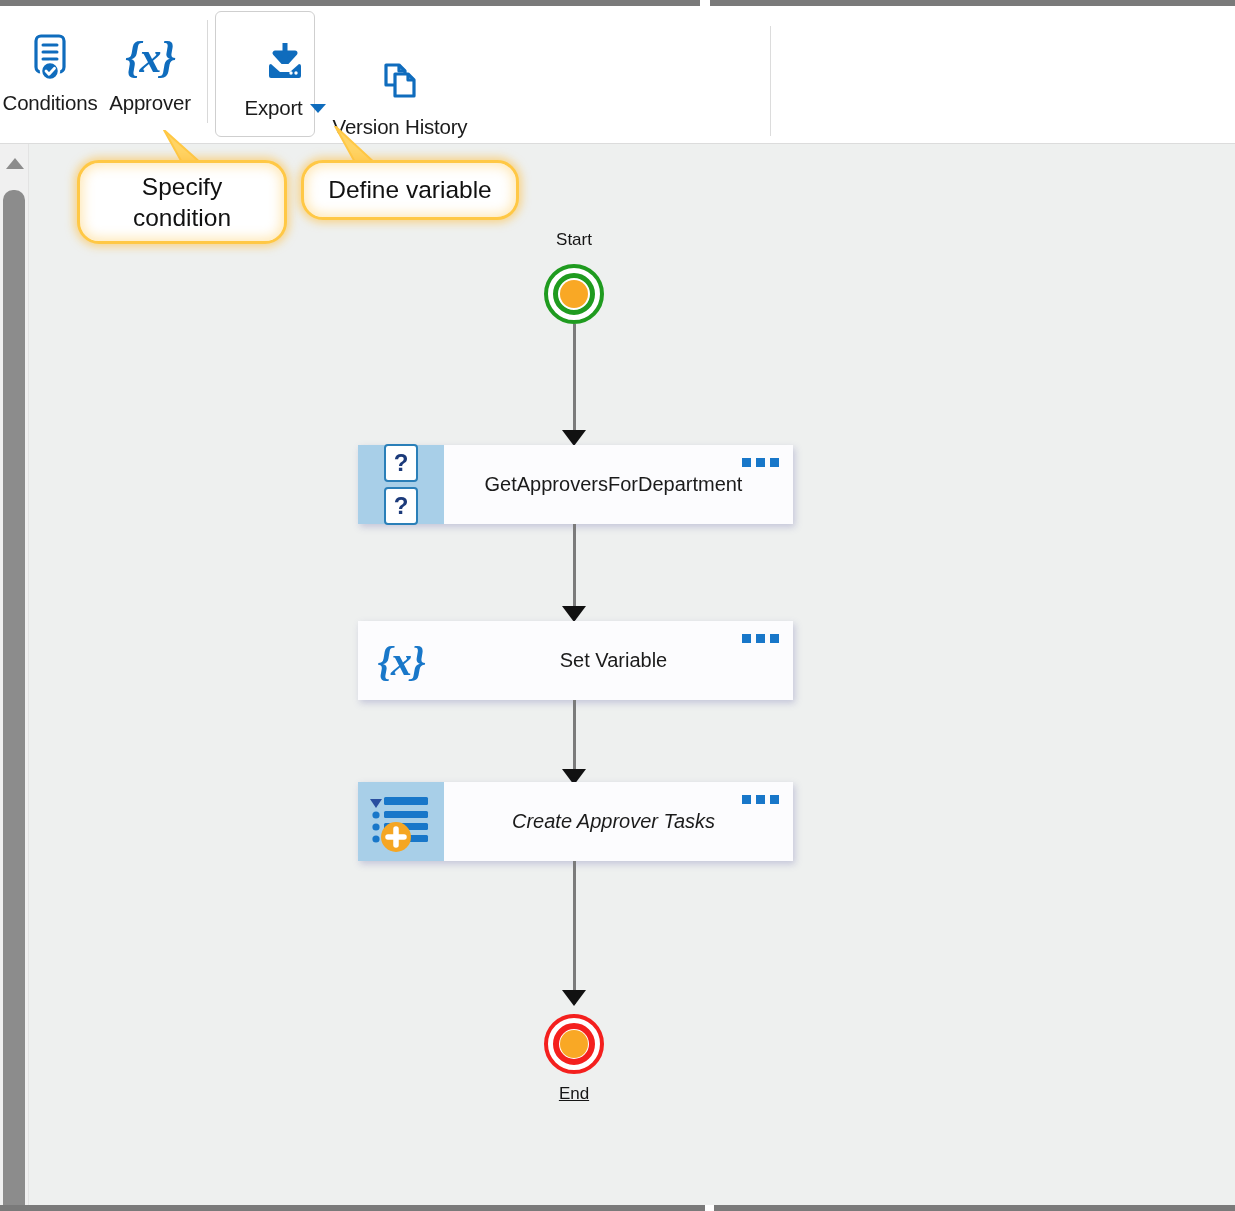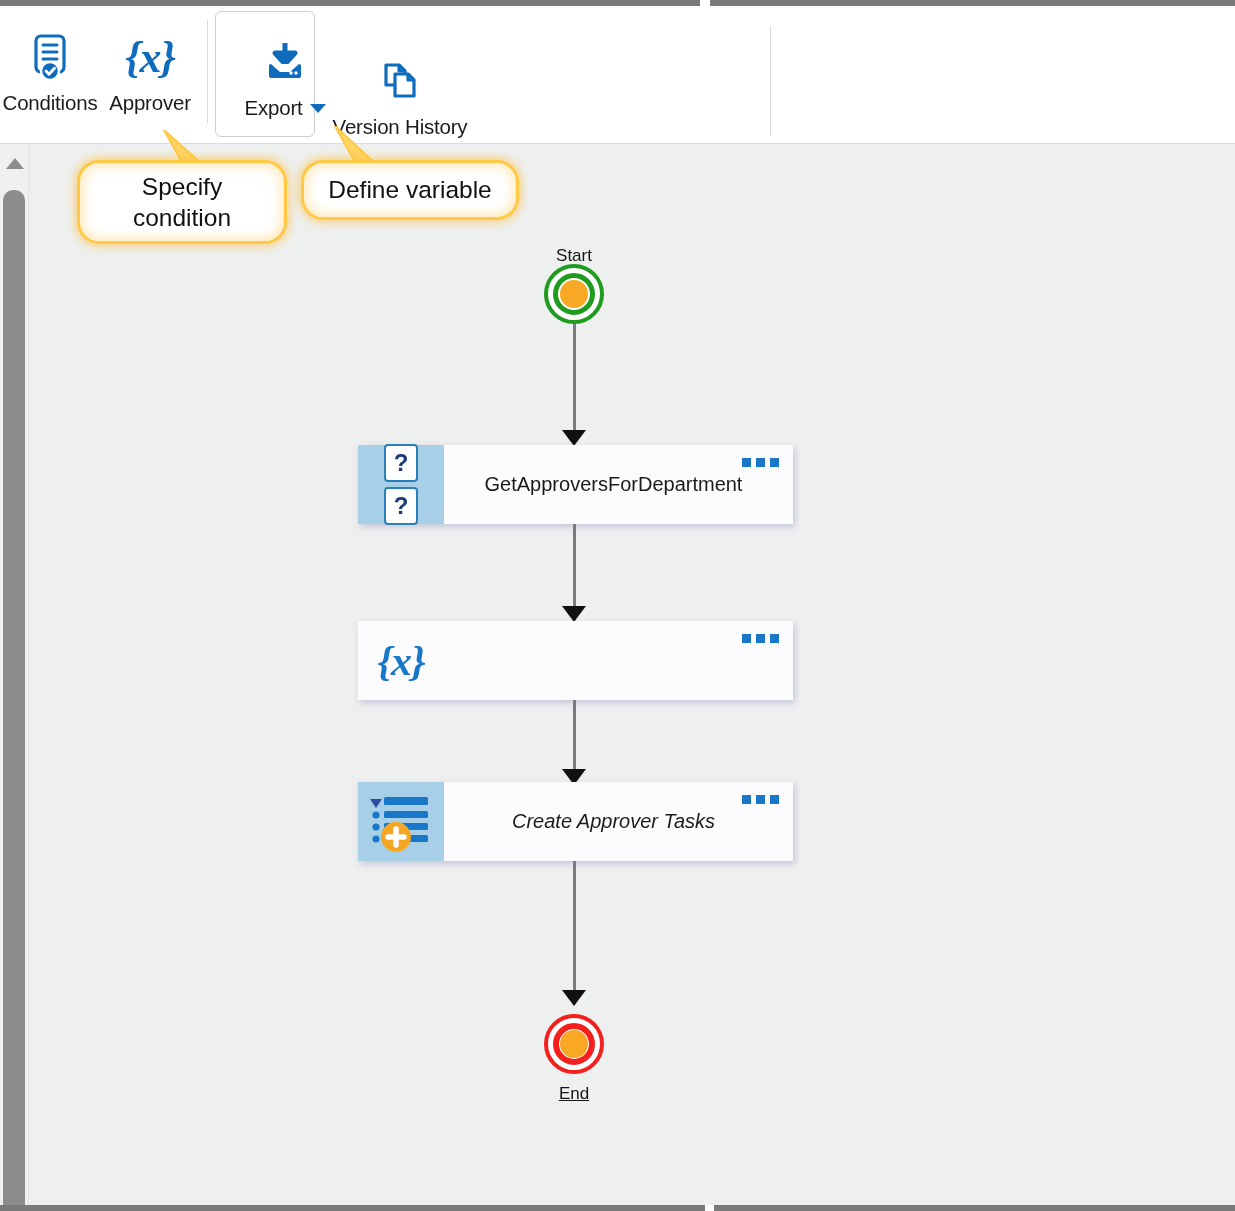--- a/index.html
+++ b/index.html
@@ -240,21 +240,21 @@
 
       <div class="callout" style="left:272px;top:16px;">
         <svg class="tail" style="left:32px;top:-34px;" width="130" height="94">
           <path d="M2 0 L88 80 L44 76 Z" fill="#ffd465" stroke="#ffc845" stroke-width="2" stroke-linejoin="round"></path>
         </svg>
         <div class="bubble" style="width:218px;height:60px;">
           <span>Define variable</span>
         </div>
       </div>
 
-      <div class="terminal-label" style="left:465px;top:102px;">Start</div>
+      <div class="terminal-label" style="left:465px;top:86px;">Start</div>
       <div class="terminal" style="left:515px;top:120px;border:4px solid #1f9b1f;">
         <div class="inner" style="border:5px solid #1f9b1f;">
           <div class="core"></div>
         </div>
       </div>
 
       <div class="conn" style="left:544px;top:180px;height:110px;"></div>
       <div class="arrowhead" style="left:533px;top:286px;"></div>
 
       <div class="node" style="left:329px;top:301px;">
@@ -272,20 +272,21 @@
           </div>
       </div>
 
       <div class="conn" style="left:544px;top:380px;height:96px;"></div>
       <div class="arrowhead" style="left:533px;top:462px;"></div>
 
       <div class="node" style="left:329px;top:477px;">
         <div class="iconcell">
           <span class="varicon" style="font-style:italic;">{x}</span>
         </div>
+        <div class="title">Set Variable</div>
         <div class="dots">
             <i></i>
             <i></i>
             <i></i>
           </div>
       </div>
 
       <div class="conn" style="left:544px;top:556px;height:83px;"></div>
       <div class="arrowhead" style="left:533px;top:625px;"></div>
 

